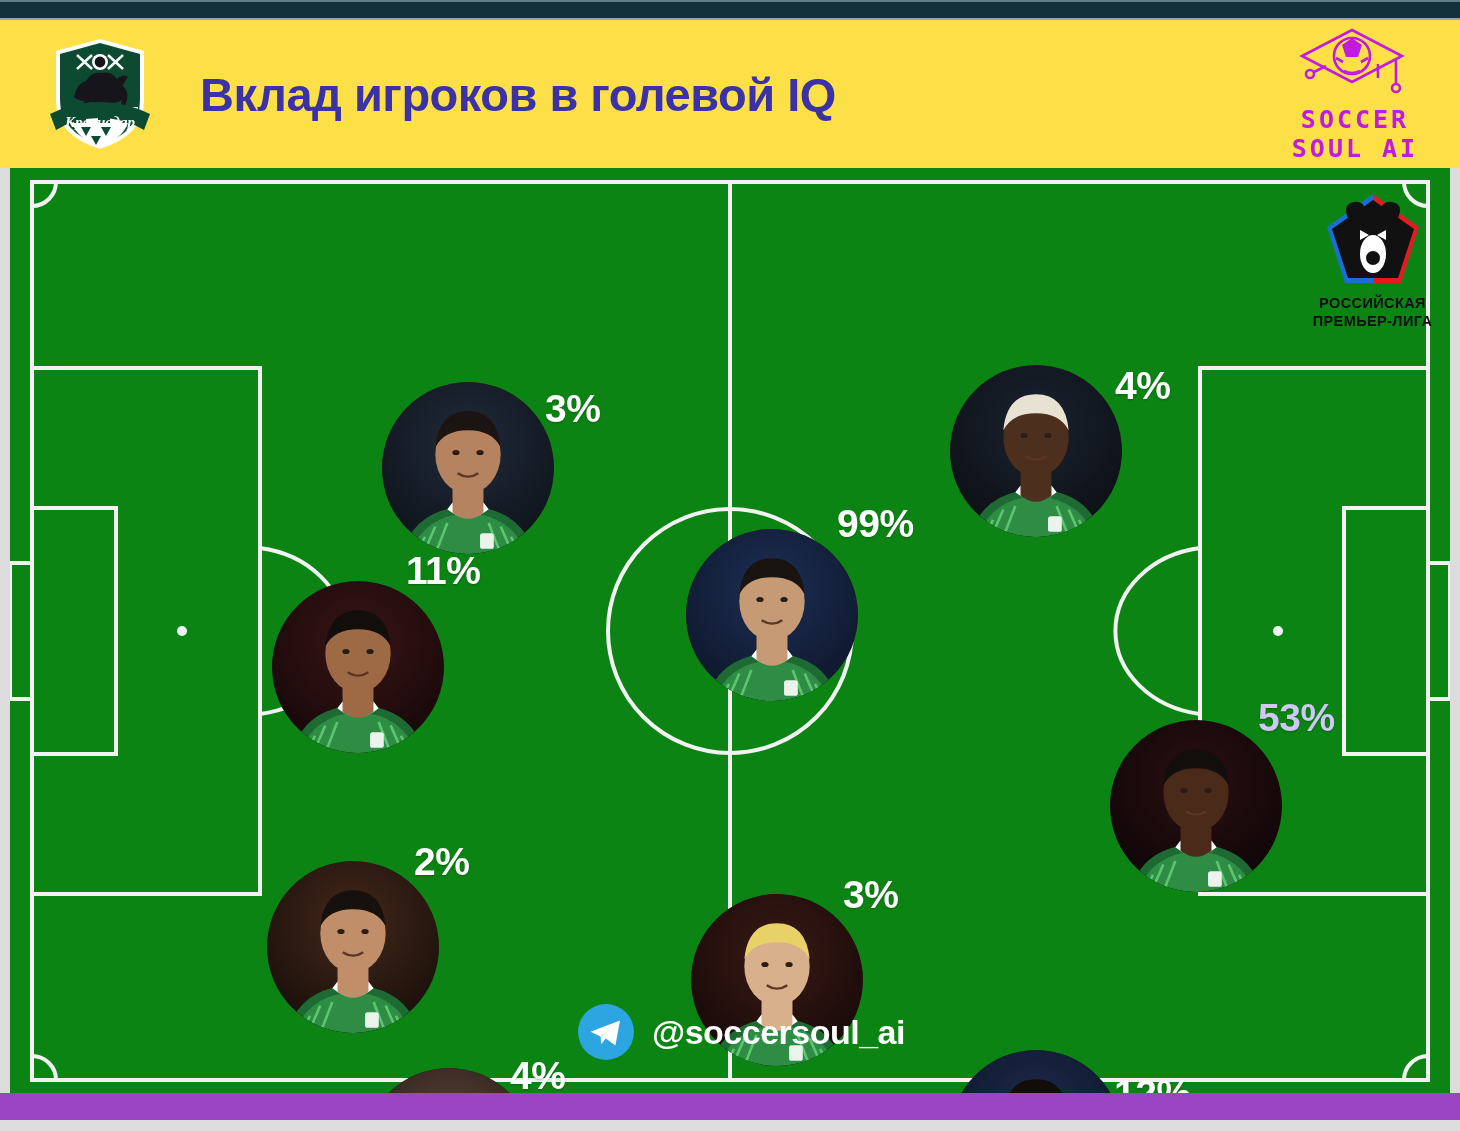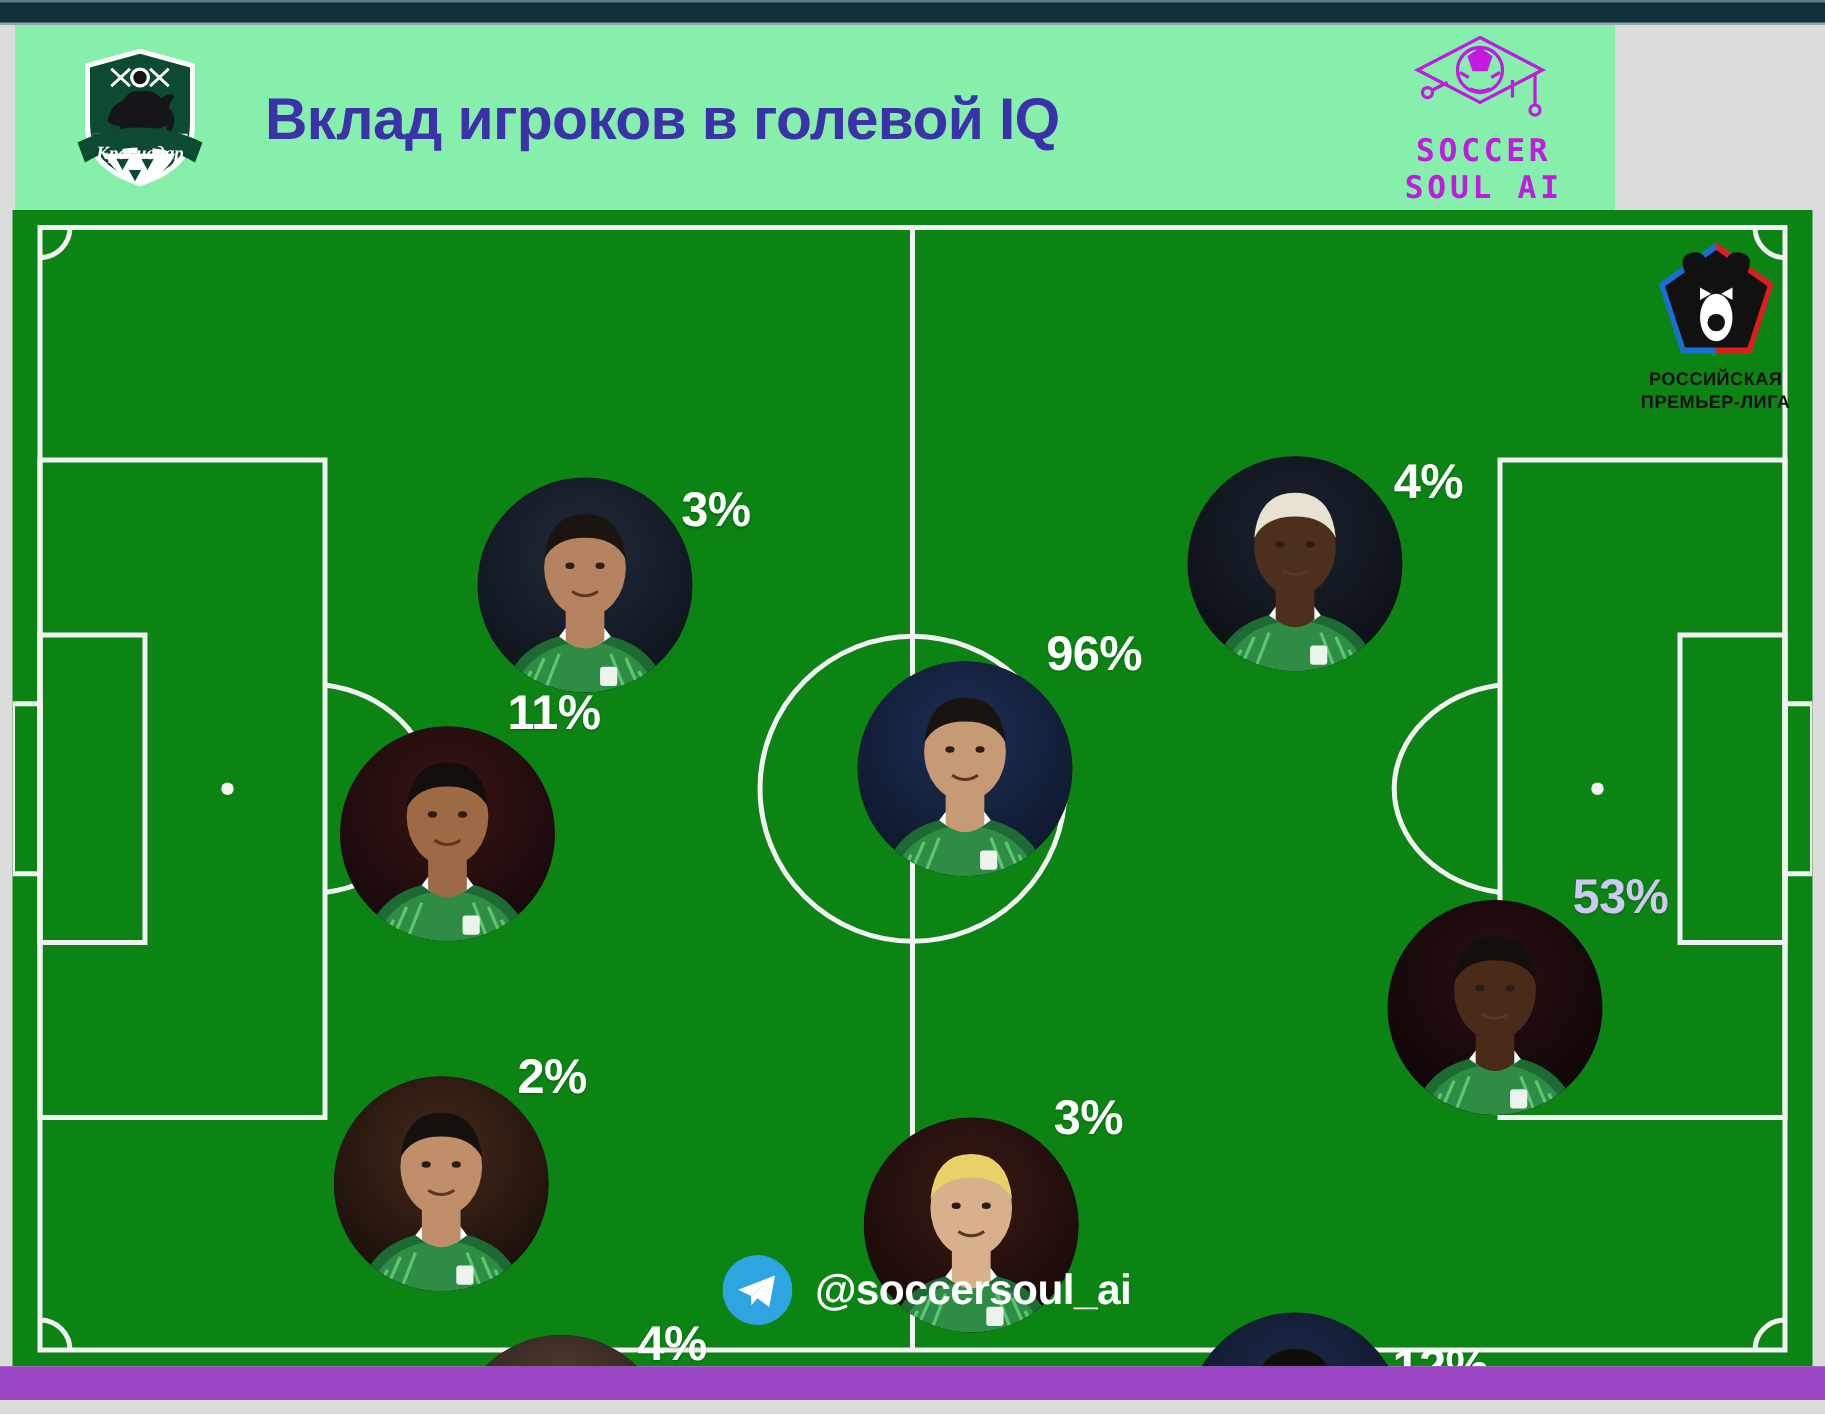--- a/index.html
+++ b/index.html
@@ -27,26 +27,25 @@
     width: 1460px; height: 20px;
     background: #123039;
     border-top: 2px solid #5f7d87;
     border-bottom: 2px solid #8fa8b0;
   }
 
   
   .header {
     position: absolute;
     left: 0; top: 20px;
-    width: 1280px; height: 148px;
-    background: #86efac;
+    width: 1460px; height: 148px;
+    background: #fde047;
     display: flex;
     align-items: center;
     justify-content: space-between;
-    margin-left: 12px;
   }
   .header-left  { width: 200px; display:flex; align-items:center; justify-content:center; }
   .header-right { width: 210px; display:flex; align-items:center; justify-content:center; }
   .header-mid   { flex:1; display:flex; align-items:center; justify-content:flex-start; }
 
   .page-title {
     font-size: 47px;
     font-weight: bold;
     color: #3b32a8;
     letter-spacing: -0.5px;
@@ -327,21 +326,21 @@
             <path d="M38 74 q12 10 24 0 l-3 -4 q-9 7 -18 0 z" fill="#ffffff"></path>
             <path d="M41 62 h18 v14 q-9 7 -18 0 z" fill="#c69a74"></path>
             <ellipse cx="50" cy="42" rx="19" ry="23" fill="#c69a74"></ellipse>
             <path d="M31 38 q2 -21 19 -21 q17 0 19 21 q-5 -10 -19 -10 q-14 0 -19 10 z" fill="#1a1410"></path>
             <ellipse cx="43" cy="41" rx="2.1" ry="1.5" fill="#2a1d16"></ellipse>
             <ellipse cx="57" cy="41" rx="2.1" ry="1.5" fill="#2a1d16"></ellipse>
             <path d="M44 53 q6 4 12 0" stroke="#5b3526" stroke-width="1.4" fill="none"></path>
             <rect x="57" y="88" width="8" height="9" rx="1.5" fill="#ffffff" opacity=".9"></rect>
           </svg>
         </div>
-        <div class="pct" style="left: 827px; top: 334px;">96%</div>
+        <div class="pct" style="left: 827px; top: 334px;">99%</div>
         <div class="player" style="left: 262px; top: 413px; width: 172px; height: 172px;">
           <svg class="photo" viewBox="0 0 100 100">
             <defs>
               <radialGradient id="bg3" cx="50%" cy="35%" r="75%">
                 <stop offset="0%" stop-color="#3a1416"></stop>
                 <stop offset="100%" stop-color="#120707"></stop>
               </radialGradient>
             </defs>
             <circle cx="50" cy="50" r="50" fill="url(#bg3)"></circle>
             <path d="M12 100 q6 -26 38 -28 q32 2 38 28 z" fill="#1d6b33"></path>

